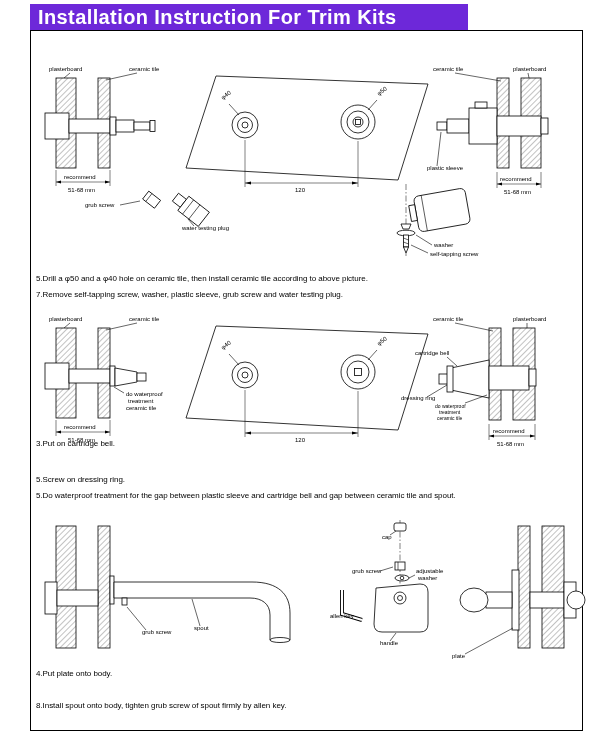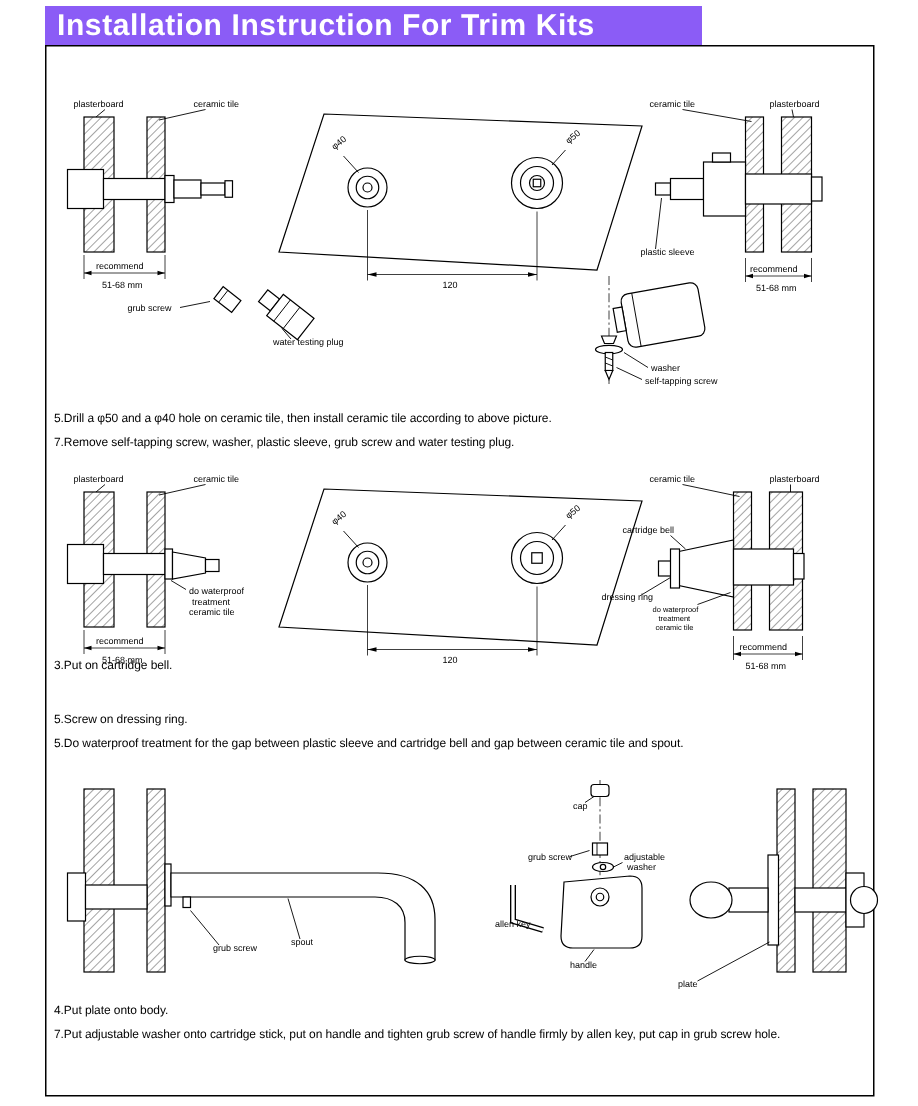--- a/index.html
+++ b/index.html
@@ -1,21 +1,21 @@
 <!DOCTYPE html>
 <html><head>
 <meta charset="utf-8">
 <style>
   * { box-sizing: border-box; }
   html,body { margin:0; padding:0; background:#ffffff; }
   body { width:612px; height:737px; font-family:"Liberation Sans",sans-serif; }
   .page { position:relative; width:612px; height:737px; background:#fff; overflow:hidden; }
   .title-bar {
     position:absolute; left:30px; top:4px; width:438px; height:26px;
-    background:#8b5cf6; color:#fff; font-size:20px; font-weight:bold;
+    background:#6d28d9; color:#fff; font-size:20px; font-weight:bold;
     line-height:26px; padding-left:8px; letter-spacing:0.4px; white-space:nowrap;
   }
   .frame { position:absolute; left:30px; top:30px; width:553px; height:701px; border:1px solid #000; }
   .diag { position:absolute; overflow:visible; }
   .step { position:absolute; font-size:8px; letter-spacing:-0.05px; color:#000; white-space:nowrap; }
   svg text { font-family:"Liberation Sans",sans-serif; font-size:6px; fill:#000; }
   svg text.t5 { font-size:5px; }
   .ln { stroke:#000; stroke-width:0.6; fill:none; }
   .shape { stroke:#000; stroke-width:0.8; fill:#fff; }
   .hatched { stroke:#000; stroke-width:0.8; fill:url(#hatch); }
@@ -321,15 +321,15 @@
       <circle class="shape" cx="126" cy="82" r="9"></circle>
       <rect class="shape" x="62" y="52" width="7" height="60"></rect>
       <rect class="shape" x="36" y="74" width="26" height="16"></rect>
       <ellipse class="shape" cx="24" cy="82" rx="14" ry="12"></ellipse>
     </g>
     <text x="2" y="140">plate</text>
     <line class="ln" x1="15" y1="136" x2="63" y2="110"></line>
   </svg>
 
   <div class="step" style="left:36px;top:669px">4.Put plate onto body.</div>
-  <div class="step" style="left:36px;top:685px">7.Put adjustable washer onto cartridge stick, put on handle and tighten grub screw of handle firmly by allen key, put cap in grub screw hole.</div>
+  <div class="step" style="left:36px;top:701px">8.Install spout onto body, tighten grub screw of spout firmly by allen key.</div>
 
 </div>
 
 </body></html>

